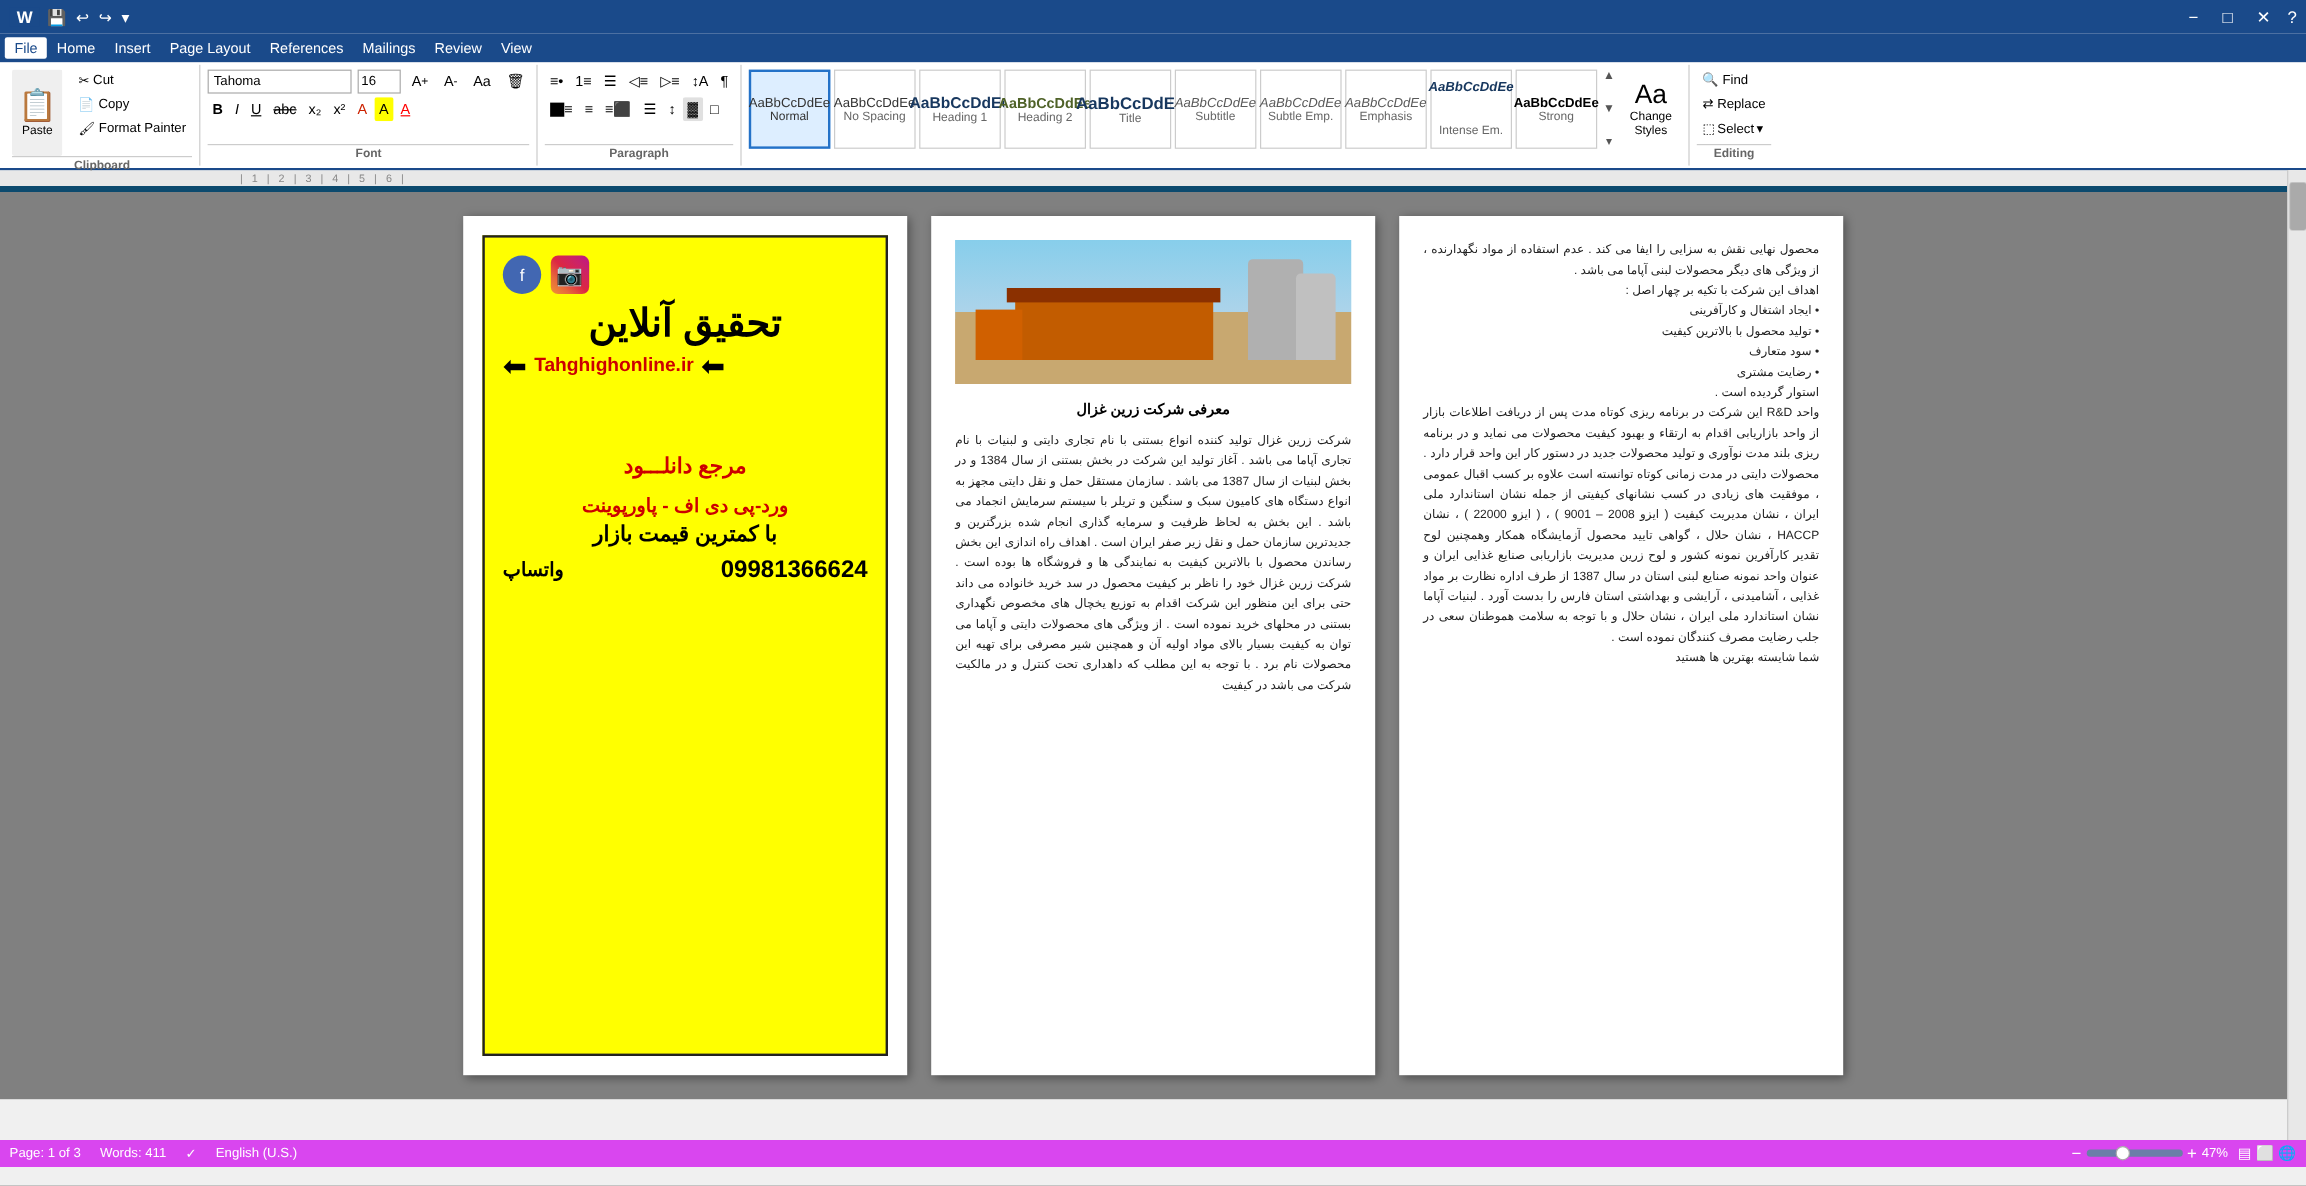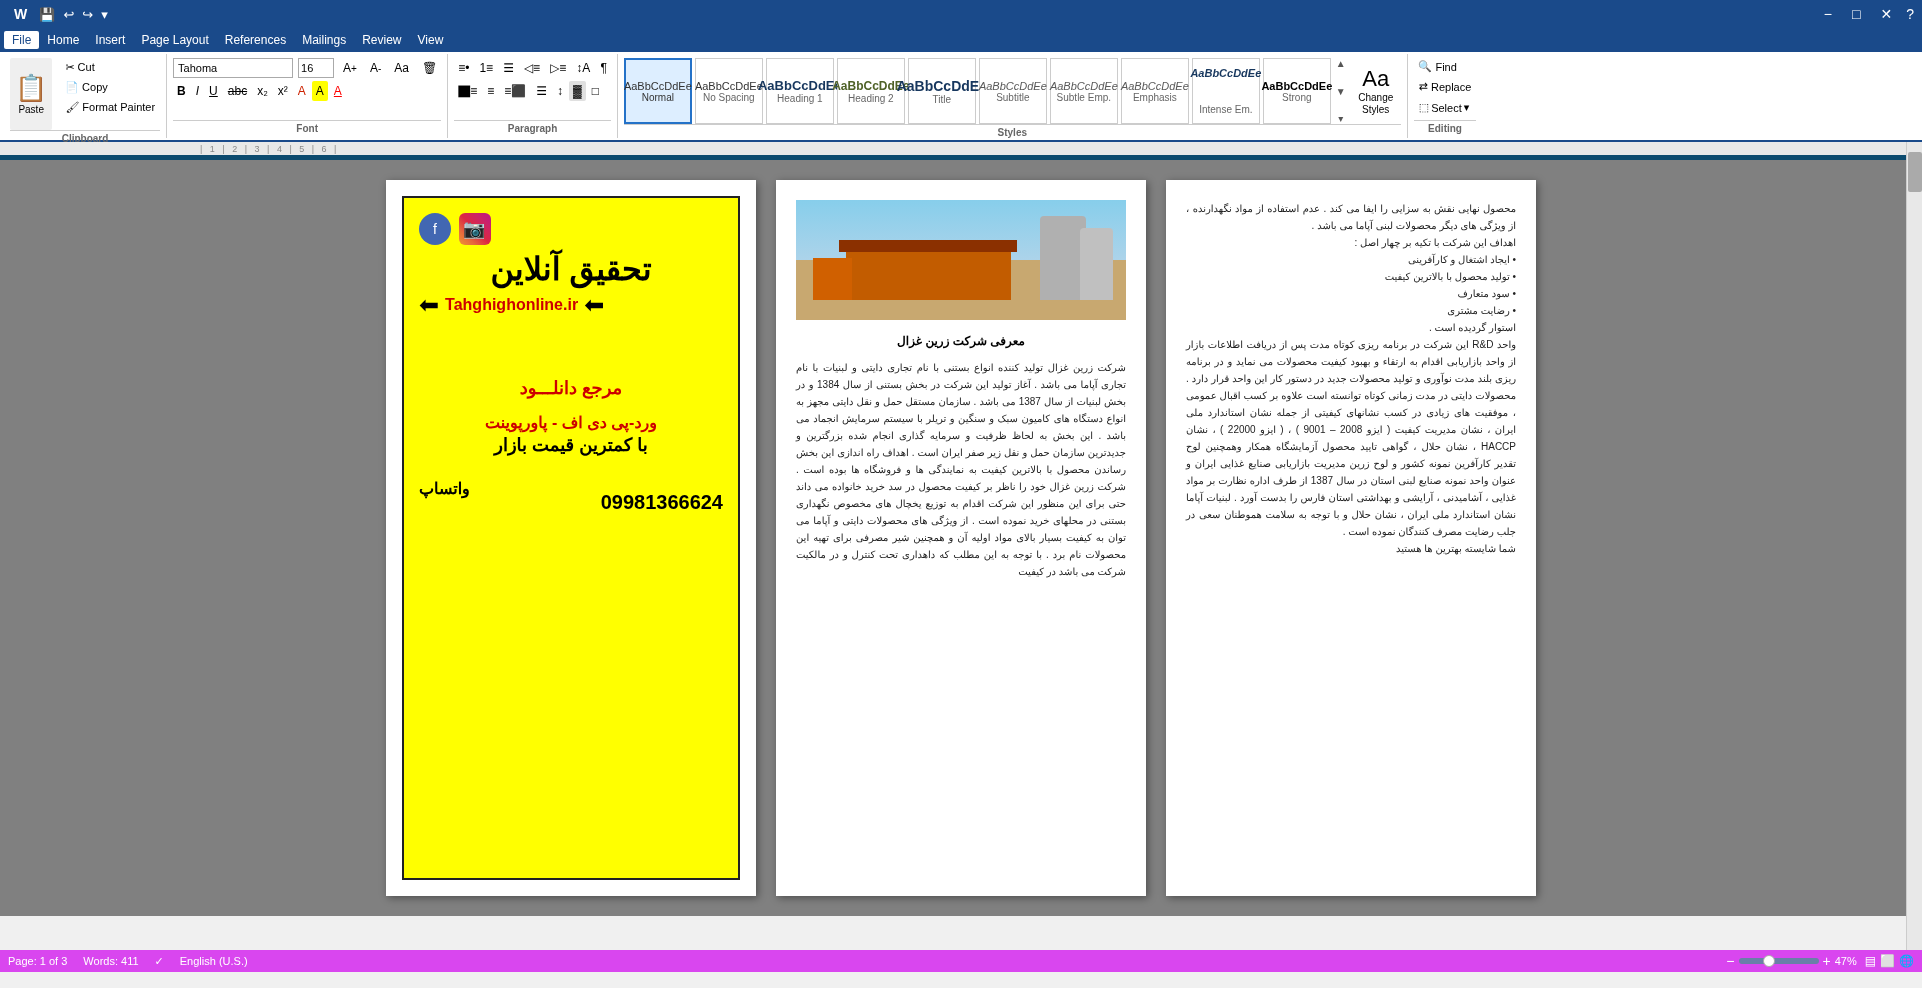--- a/index.html
+++ b/index.html
@@ -138,21 +138,20 @@
     .ad-price {
       font-size: 18px;
       color: #000;
       font-weight: bold;
     }
     .ad-phone {
       font-size: 20px;
       color: #000;
       font-weight: bold;
       direction: ltr;
-      margin-top: 27px;
     }
     .social-icon {
       width: 32px;
       height: 32px;
       background: linear-gradient(45deg, #f09433,#e6683c,#dc2743,#cc2366,#bc1888);
       border-radius: 6px;
       display: flex;
       align-items: center;
       justify-content: center;
       color: white;
@@ -558,21 +557,20 @@
         <button class="expand-btn">▲</button>
         <button class="expand-btn">▼</button>
         <button class="expand-btn">▾</button>
       </div>
 
       <div class="change-styles-btn">
         <div style="font-size:22px;">Aa</div>
         <div class="tiny-label">Change Styles</div>
       </div>
     </div>
-    <div class="group-label">Styles</div>
   </div>
 
   <div class="editing-group">
     <button class="ribbon-btn-sm">
       <span>🔍</span>
       <span>Find</span>
     </button>
     <button class="ribbon-btn-sm">
       <span>⇄</span>
       <span>Replace</span>

